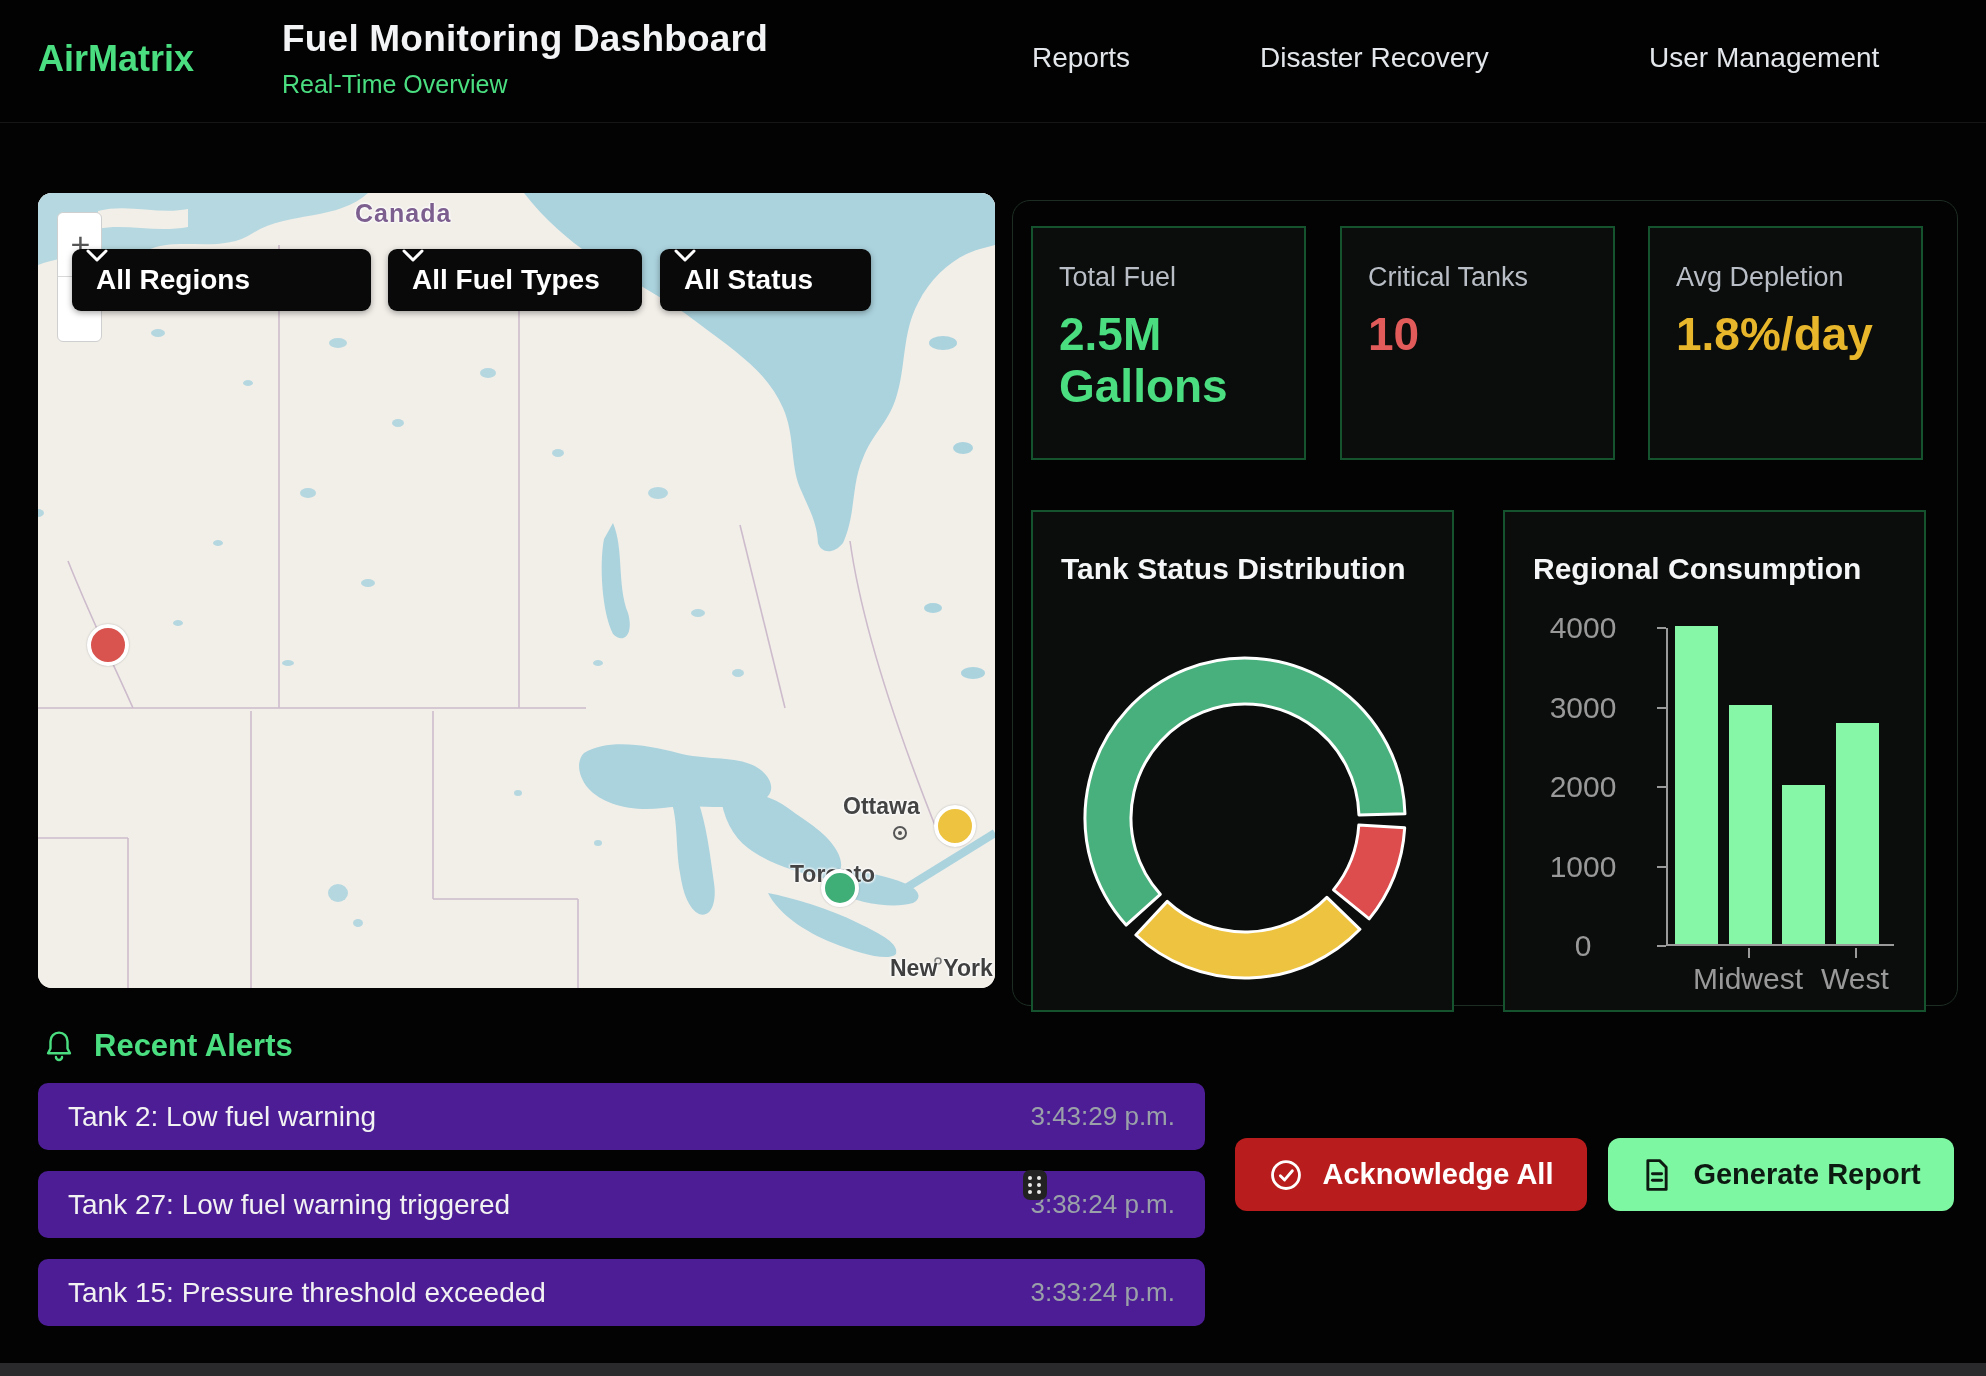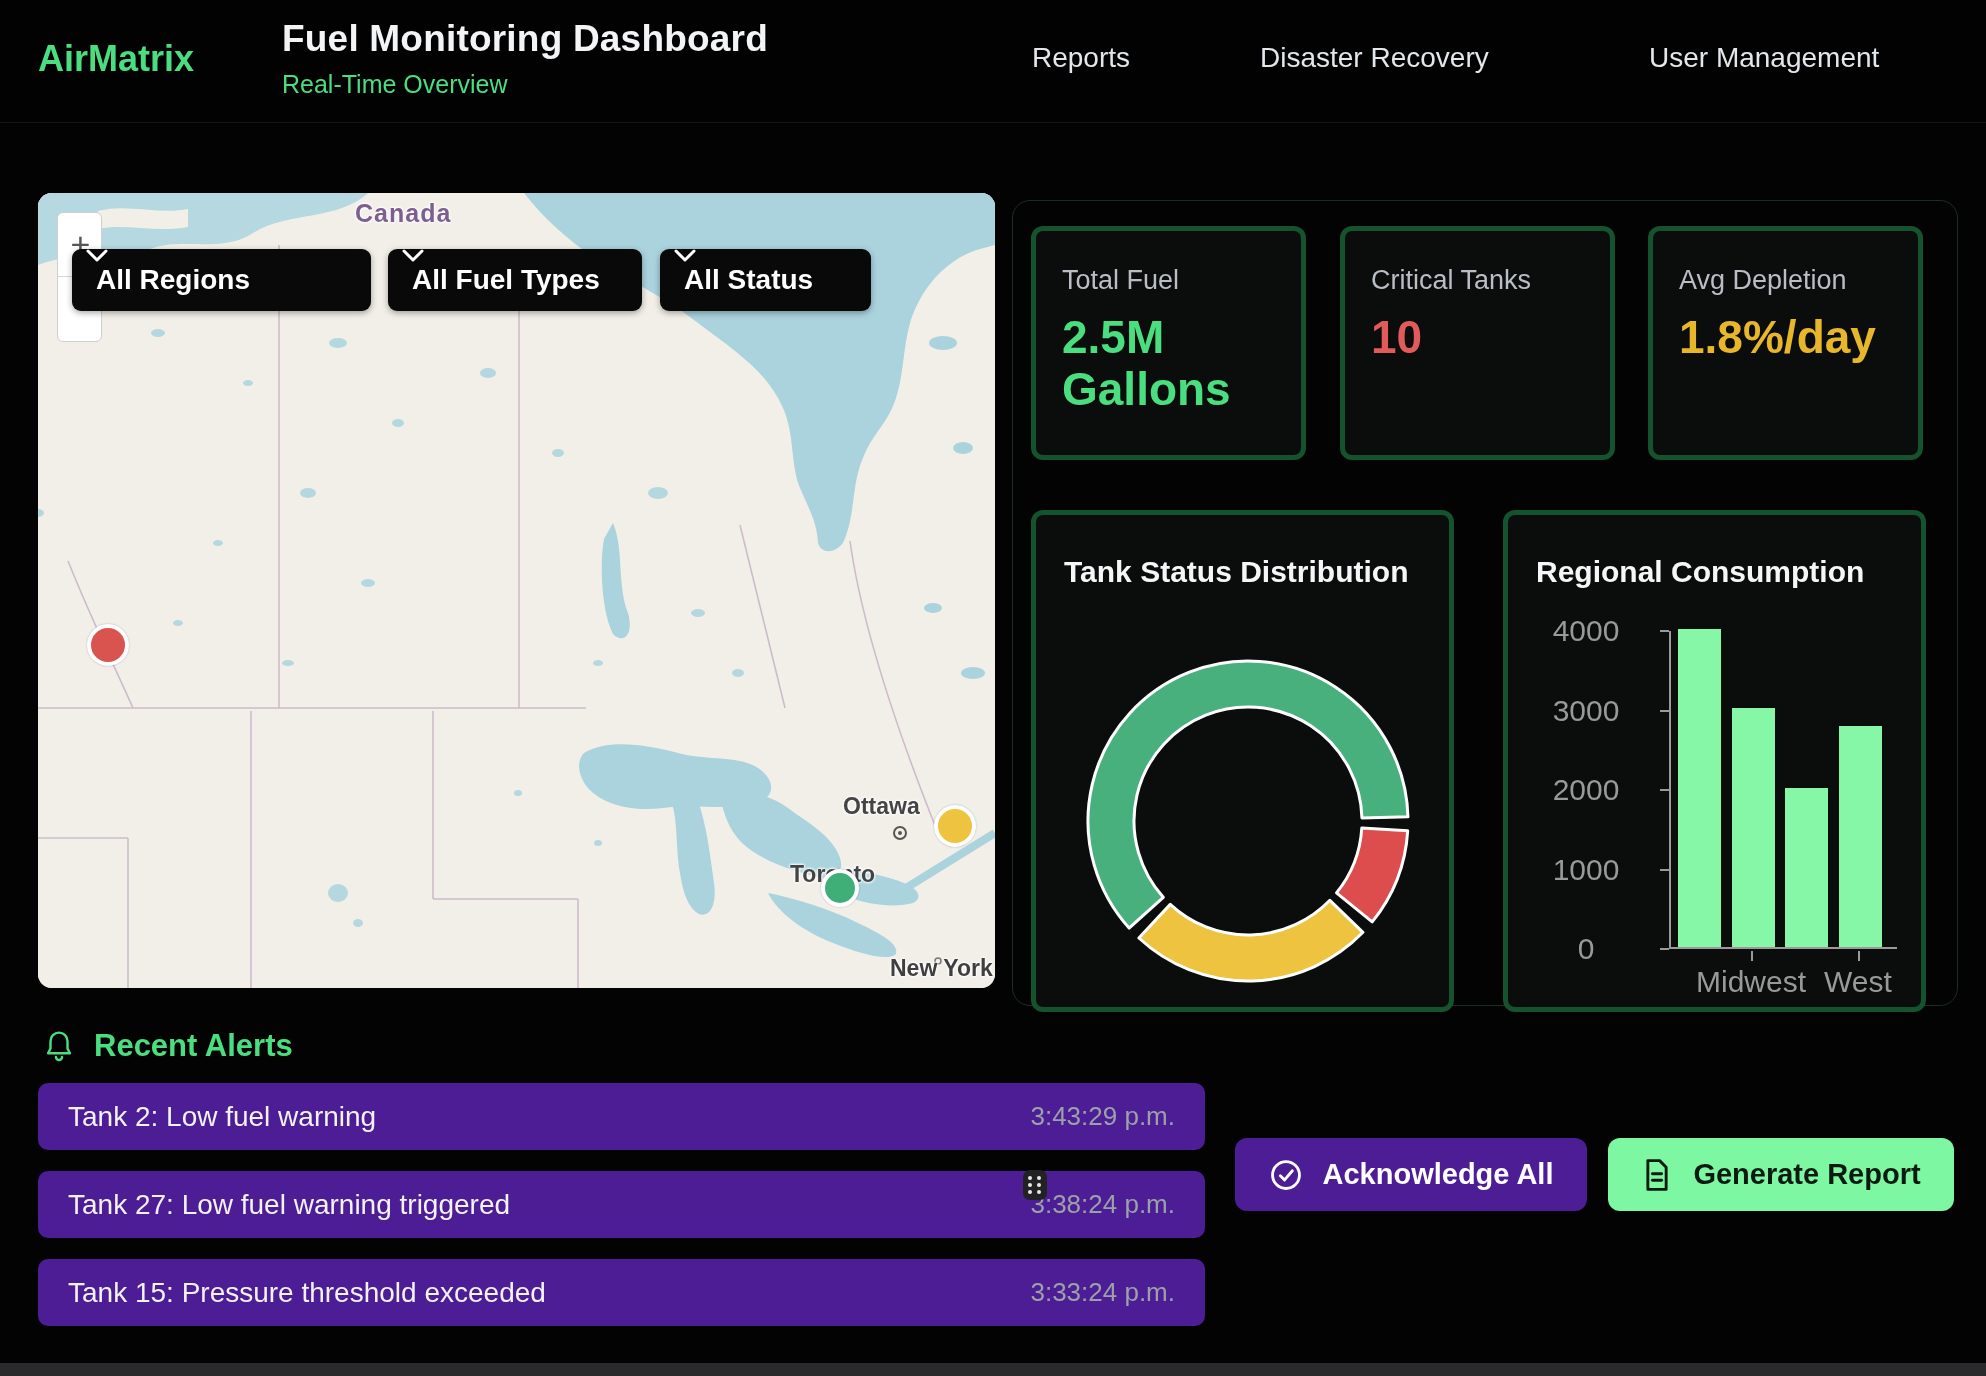--- a/index.html
+++ b/index.html
@@ -37,21 +37,21 @@
   #filter-status  { left:622px; width:211px; }
   .chev { width:22px; height:14px; margin-left:14px; flex:none; }
   #drag-handle { position:absolute; left:985px; top:977px; width:24px; height:30px; background:#222;
                  border-radius:7px; z-index:3; display:grid; grid-template-columns:6px 6px; gap:3px;
                  justify-content:center; align-content:center; cursor:grab; }
   #drag-handle i { width:4px; height:4px; border-radius:50%; background:#e8e8e8; }
 
   
   #right-panel { position:absolute; left:1012px; top:200px; width:946px; height:806px;
                  border:1px solid #1d2d23; border-radius:18px; }
-  .card { position:absolute; background:#0a0d0b; border:5px solid #14532d; border-radius:12px; }
+  .card { position:absolute; background:#0a0d0b; border:2px solid #14532d; border-radius:0; }
   .stat-card { top:25px; width:275px; height:234px; padding:34px 26px; }
   #stat-0 { left:18px; } #stat-1 { left:327px; } #stat-2 { left:635px; }
   .stat-label { font-size:27px; color:#b9bec6; }
   .stat-value { font-size:46px; font-weight:bold; line-height:1.12; margin-top:16px; overflow-wrap:break-word; }
   .chart-card { top:309px; width:423px; height:502px; }
   #donut-card { left:18px; } #bar-card { left:490px; }
   .chart-title { position:absolute; left:28px; top:40px; font-size:30px; font-weight:bold; color:#f5f6f7; }
 
   
   #bar-plot { position:absolute; left:161px; top:116px; width:228px; height:318px;
@@ -67,21 +67,21 @@
   #alerts-title { font-size:31px; font-weight:bold; color:#4ade80; }
   .alert-row { position:absolute; left:38px; width:1167px; height:67px; background:#4c1d95; border-radius:10px;
                display:flex; align-items:center; justify-content:space-between; padding:0 30px; }
   .alert-text { font-size:28px; color:#f2f2f2; }
   .alert-time { font-size:26px; color:#9aa1a9; }
 
   
   .btn { position:absolute; top:1138px; height:73px; border:none; border-radius:12px; cursor:pointer;
          display:flex; align-items:center; justify-content:center; gap:20px;
          font-family:"Liberation Sans", sans-serif; font-size:29px; }
-  #btn-ack { left:1235px; width:352px; background:#4c1d95; color:#fff; font-weight:600; }
+  #btn-ack { left:1235px; width:352px; background:#b91c1c; color:#fff; font-weight:600; }
   #btn-gen { left:1608px; width:346px; background:#7ef7a2; color:#0d1a11; font-weight:bold; }
 
   #bottom-strip { position:absolute; left:0; top:1363px; width:1986px; height:13px; background:#2a2a2d; }
 </style>
 </head>
 <body>
 
 <div id="header">
   <div id="brand">AirMatrix</div>
   <div id="title-block">

